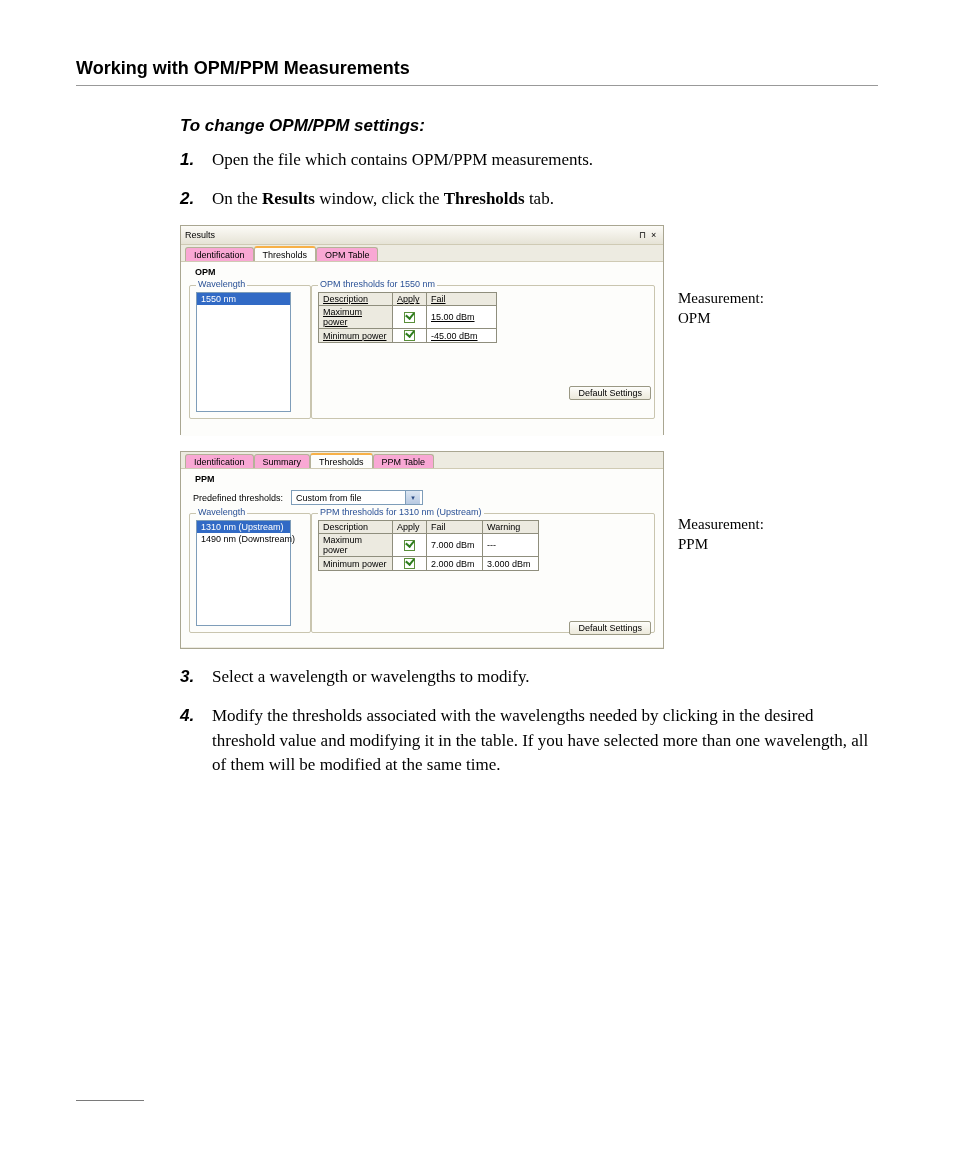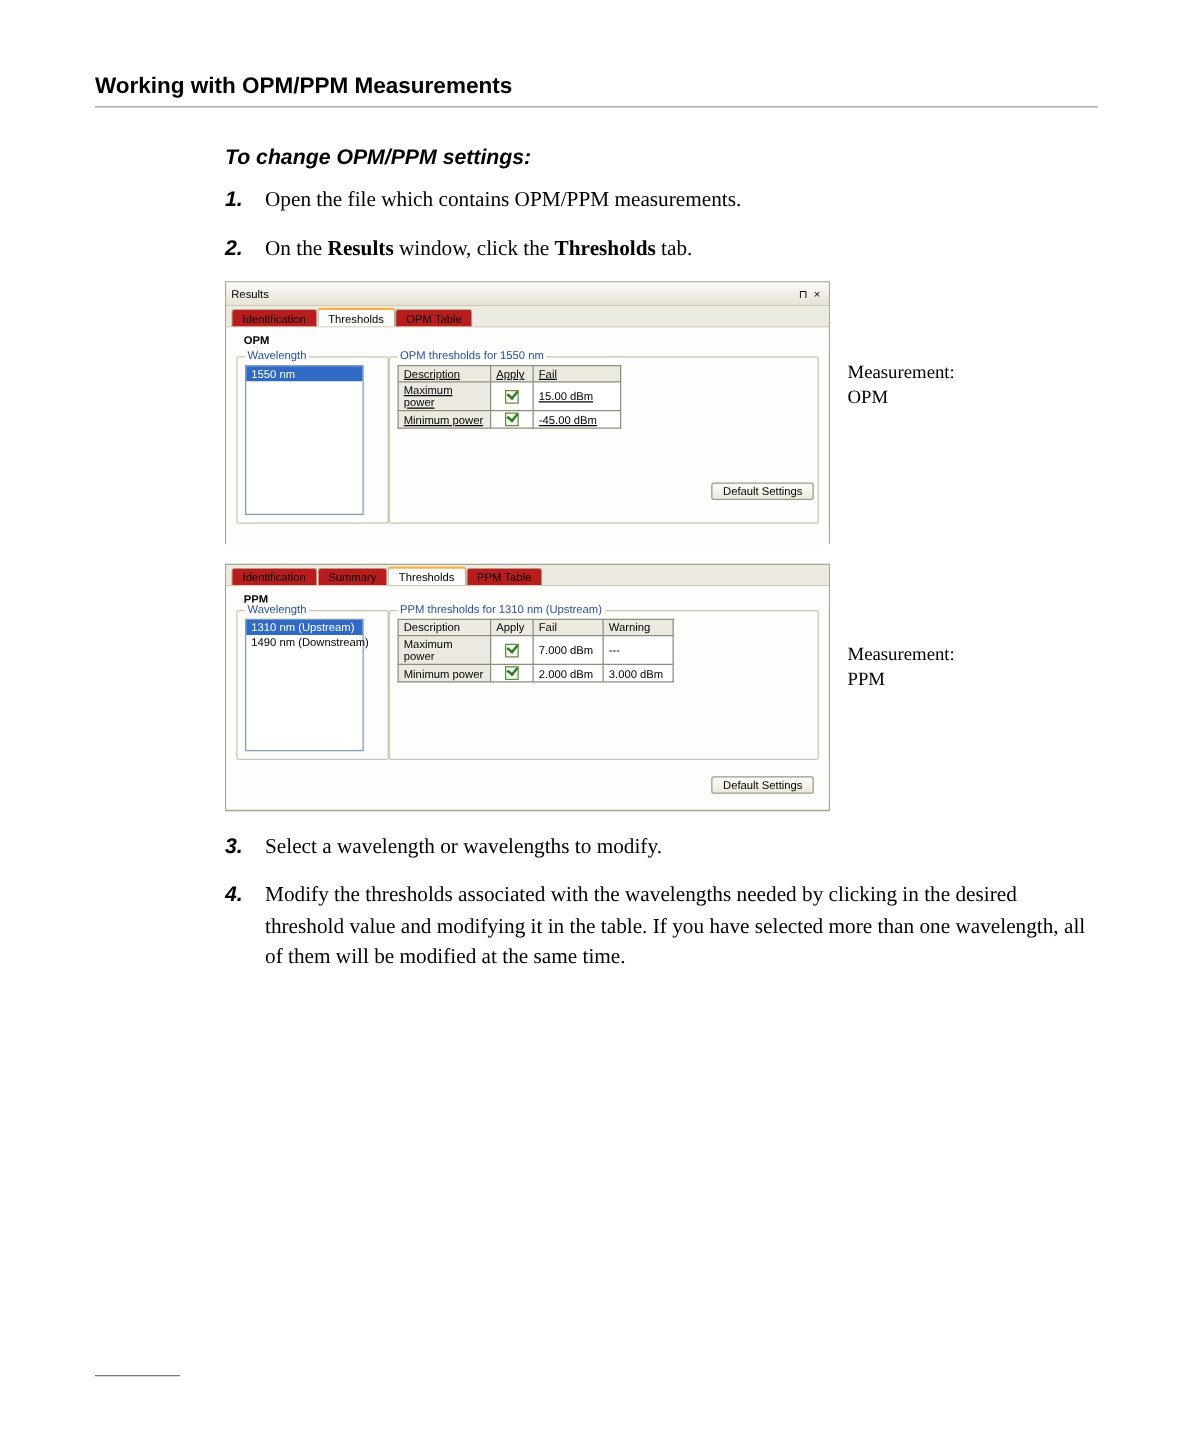--- a/index.html
+++ b/index.html
@@ -104,21 +104,21 @@
     background: #edebe1;
     border-bottom: 1px solid #cfcab4;
     height: 16px;
     align-items: flex-end;
   }
   .tab {
     padding: 2px 8px 1px 8px;
     border: 1px solid #b5b198;
     border-bottom: none;
     margin-right: 0;
-    background: #b91c1c;
+    background: #f9a8d4;
     border-radius: 3px 3px 0 0;
     position: relative;
   }
   .tab.active {
     background: #fdfdfb;
     border-top: 2px solid #f7b047;
     border-left: 1px solid #b5b198;
     border-right: 1px solid #b5b198;
     z-index: 2;
   }
@@ -366,20 +366,27 @@
     <div class="figure-row">
       <div class="panel panel-ppm">
         <div class="tabs">
           <div class="tab">Identification</div>
           <div class="tab">Summary</div>
           <div class="tab active">Thresholds</div>
           <div class="tab">PPM Table</div>
         </div>
         <div class="panel-body">
           <span class="subtab-label">PPM</span>
+          <div class="row-controls">
+            <span>Predefined thresholds:</span>
+            <span class="select" style="width:132px;">
+              <span>Custom from file</span>
+              <span class="arrow">▾</span>
+            </span>
+          </div>
           <div class="cols">
             <div class="groupbox" style="width:108px;">
               <span class="legend">Wavelength</span>
               <div class="wavelength-list" style="height:106px;">
                 <div class="item selected">1310 nm (Upstream)</div>
                 <div class="item">1490 nm (Downstream)</div>
               </div>
             </div>
             <div class="groupbox" style="flex:1;">
               <span class="legend">PPM thresholds for 1310 nm (Upstream)</span>

